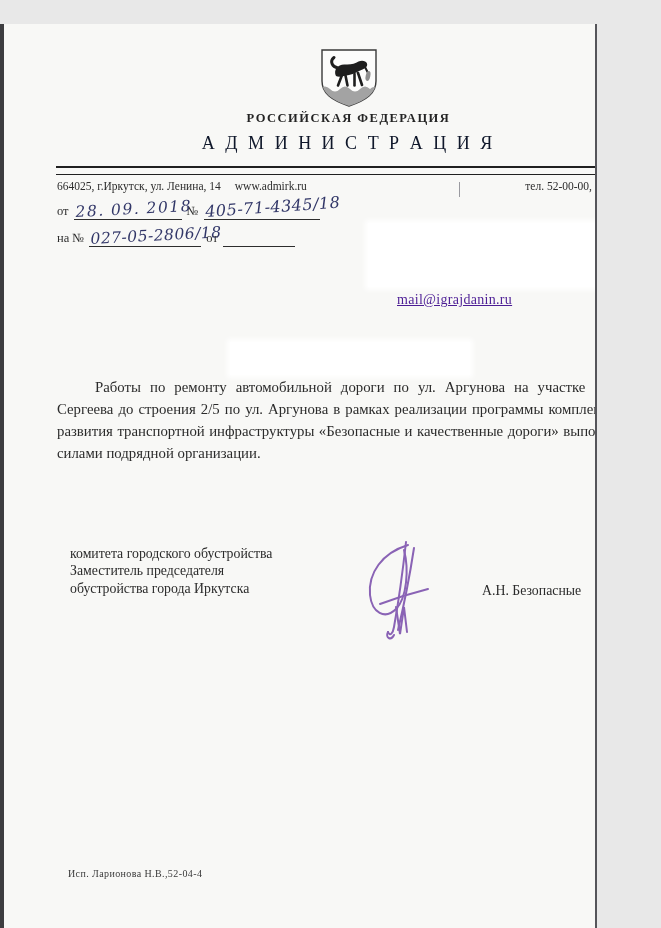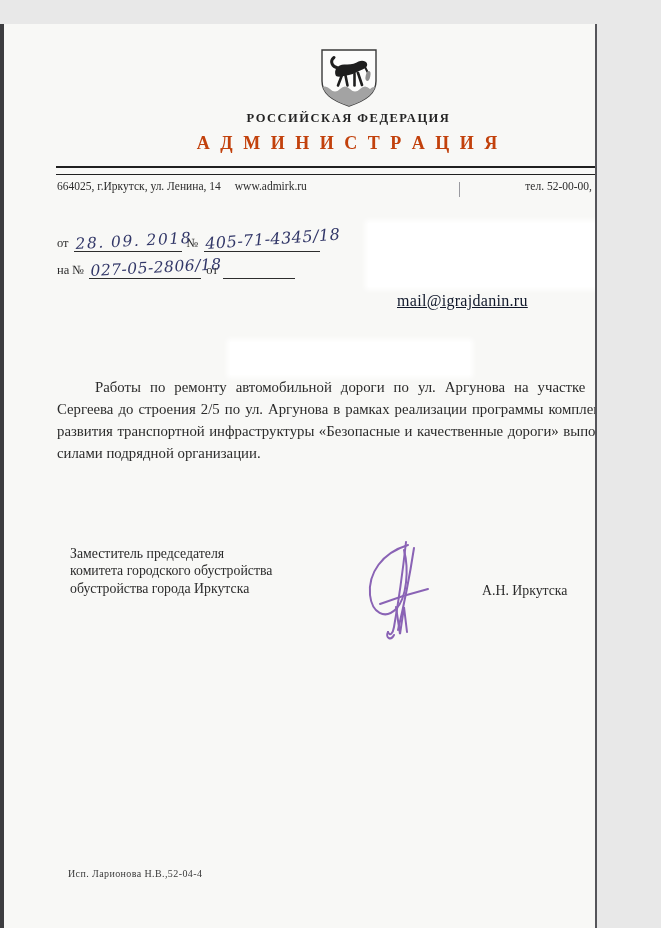--- a/index.html
+++ b/index.html
@@ -12,53 +12,53 @@
   
   .edge-left  { position:absolute; left:0; top:0; width:4px; height:100%; background:#3d3d40; }
   .edge-right { position:absolute; right:0; top:0; width:2px; height:100%; background:#55555a; }
   .edge-bottom{ position:absolute; left:0; bottom:0; width:100%; height:9px; background:#3d3d40; }
 
   
   .header { position:absolute; left:57px; top:24px; width:583px; text-align:center; }
   .emblem { display:inline-block; }
   .country { font-weight:bold; font-size:12.5px; letter-spacing:1.5px; margin-top:-1px; color:#242424; }
   .city    { font-weight:bold; font-size:12px; margin-top:2px; color:#242424; }
-  .org     { font-weight:bold; font-size:18px; letter-spacing:3px; margin-top:7px; white-space:nowrap; color:#c2410c; }
+  .org     { font-weight:normal; font-size:18px; letter-spacing:3px; margin-top:7px; white-space:nowrap; color:#0f172a; }
 
   .rule { position:absolute; left:56px; top:142px; width:605px; height:6px;
           border-top:2.5px solid #202020; border-bottom:1.5px solid #202020; }
 
   .addr-row { position:absolute; left:57px; top:156px; width:580px;
               display:flex; justify-content:space-between; font-size:11.5px; color:#2c2c2c; }
   .addr-left span { margin-right:14px; }
   .addr-tick { position:absolute; left:459px; top:158px; width:1px; height:15px; background:#9a9aa0; }
 
   
-  .refs { position:absolute; left:57px; top:208px; font-size:12.5px; color:#2c2c2c; }
+  .refs { position:absolute; left:57px; top:176px; font-size:12.5px; color:#2c2c2c; }
   .ref-row { display:flex; align-items:flex-end; height:20px; margin-bottom:7px; }
   .ref-label { padding-bottom:1px; }
   .uline { display:inline-block; position:relative; height:18px;
            border-bottom:1.3px solid #2d2d2d; margin:0 5px; }
   .u-date { width:108px; } .u-out { width:116px; } .u-in { width:112px; } .u-from2 { width:72px; }
   .hw { position:absolute; left:2px; bottom:-2px; white-space:nowrap;
         font-family:"DejaVu Serif", serif; font-style:italic;
         color:#323768; transform-origin:left bottom; }
   .hw-date { font-size:15.5px; letter-spacing:1.5px; transform:rotate(-3deg); }
   .hw-out  { font-size:16px;   letter-spacing:0.5px; transform:rotate(-4deg); }
   .hw-in   { font-size:15.5px; letter-spacing:0.5px; transform:rotate(-3deg); }
 
   
   .redact { position:absolute; background:#ffffff; box-shadow:0 0 5px 3px rgba(255,255,255,0.95); }
   .redact-1 { left:368px; top:199px; width:233px; height:64px; }
   .redact-2 { left:230px; top:318px; width:240px; height:33px; }
   .bracket { position:absolute; left:602px; top:225px; width:31px; height:14px;
              border-top:2px solid #54545a; border-right:2px solid #54545a; }
 
-  .email { position:absolute; left:397px; top:268px; font-size:16px;
-           letter-spacing:0.3px; text-decoration:underline; color:#0f172a; }
+  .email { position:absolute; left:397px; top:268px; font-size:14px;
+           letter-spacing:0.3px; text-decoration:underline; color:#4c1d95; }
 
   
   .body-text { position:absolute; left:57px; top:352px; width:578px;
                font-size:14.8px; line-height:22px; text-align:justify; color:#2b2b2b; }
   .body-text p { margin:0; text-indent:38px; }
 
   
   .sig-block { position:absolute; left:70px; top:521px; width:565px;
                font-size:13.8px; line-height:17.4px; color:#2b2b2b; }
   .sig-title span { display:block; }
@@ -133,35 +133,35 @@
   <div class="bracket"></div>
   <div class="email">mail@igrajdanin.ru</div>
   <div class="redact redact-2"></div>
 
   <div class="body-text">
     <p>Работы по ремонту автомобильной дороги по ул. Аргунова на участке от ул. Сергеева до строения 2/5 по ул. Аргунова в рамках реализации программы комплексного развития транспортной инфраструктуры «Безопасные и качественные дороги» выполнены силами подрядной организации.</p>
   </div>
 
   <div class="sig-block">
     <div class="sig-title">
+      <span>комитета городского обустройства</span>
       <span>Заместитель председателя</span>
-      <span>комитета городского обустройства</span>
       <span>обустройства города Иркутска</span>
     </div>
     <svg class="autograph" width="82" height="105" viewBox="0 0 82 105" xmlns="http://www.w3.org/2000/svg">
       <g fill="none" stroke="#8a63b5" stroke-width="2" stroke-linecap="round">
         <path d="M58,8 C32,16 18,36 20,58 C22,76 35,83 46,72 C57,61 59,32 54,13"></path>
         <path d="M56,5 C53,32 49,62 44,90 C43,96 40,100 38,95"></path>
         <path d="M64,11 C60,37 54,68 48,93"></path>
         <path d="M46,70 L50,97 L54,70 L57,95"></path>
         <path d="M30,67 C46,61 62,56 78,52"></path>
         <path d="M38,95 C35,101 41,104 44,98"></path>
       </g>
     </svg>
-    <span class="sig-name">А.Н. Иркутска</span>
+    <span class="sig-name">А.Н. Безопасные</span>
   </div>
 
   <div class="executor">Исп. Ларионова Н.В.,52-04-4</div>
 
   <div class="edge-left"></div>
   <div class="edge-right"></div>
   <div class="edge-bottom"></div>
 </div>
 
 </body></html>

